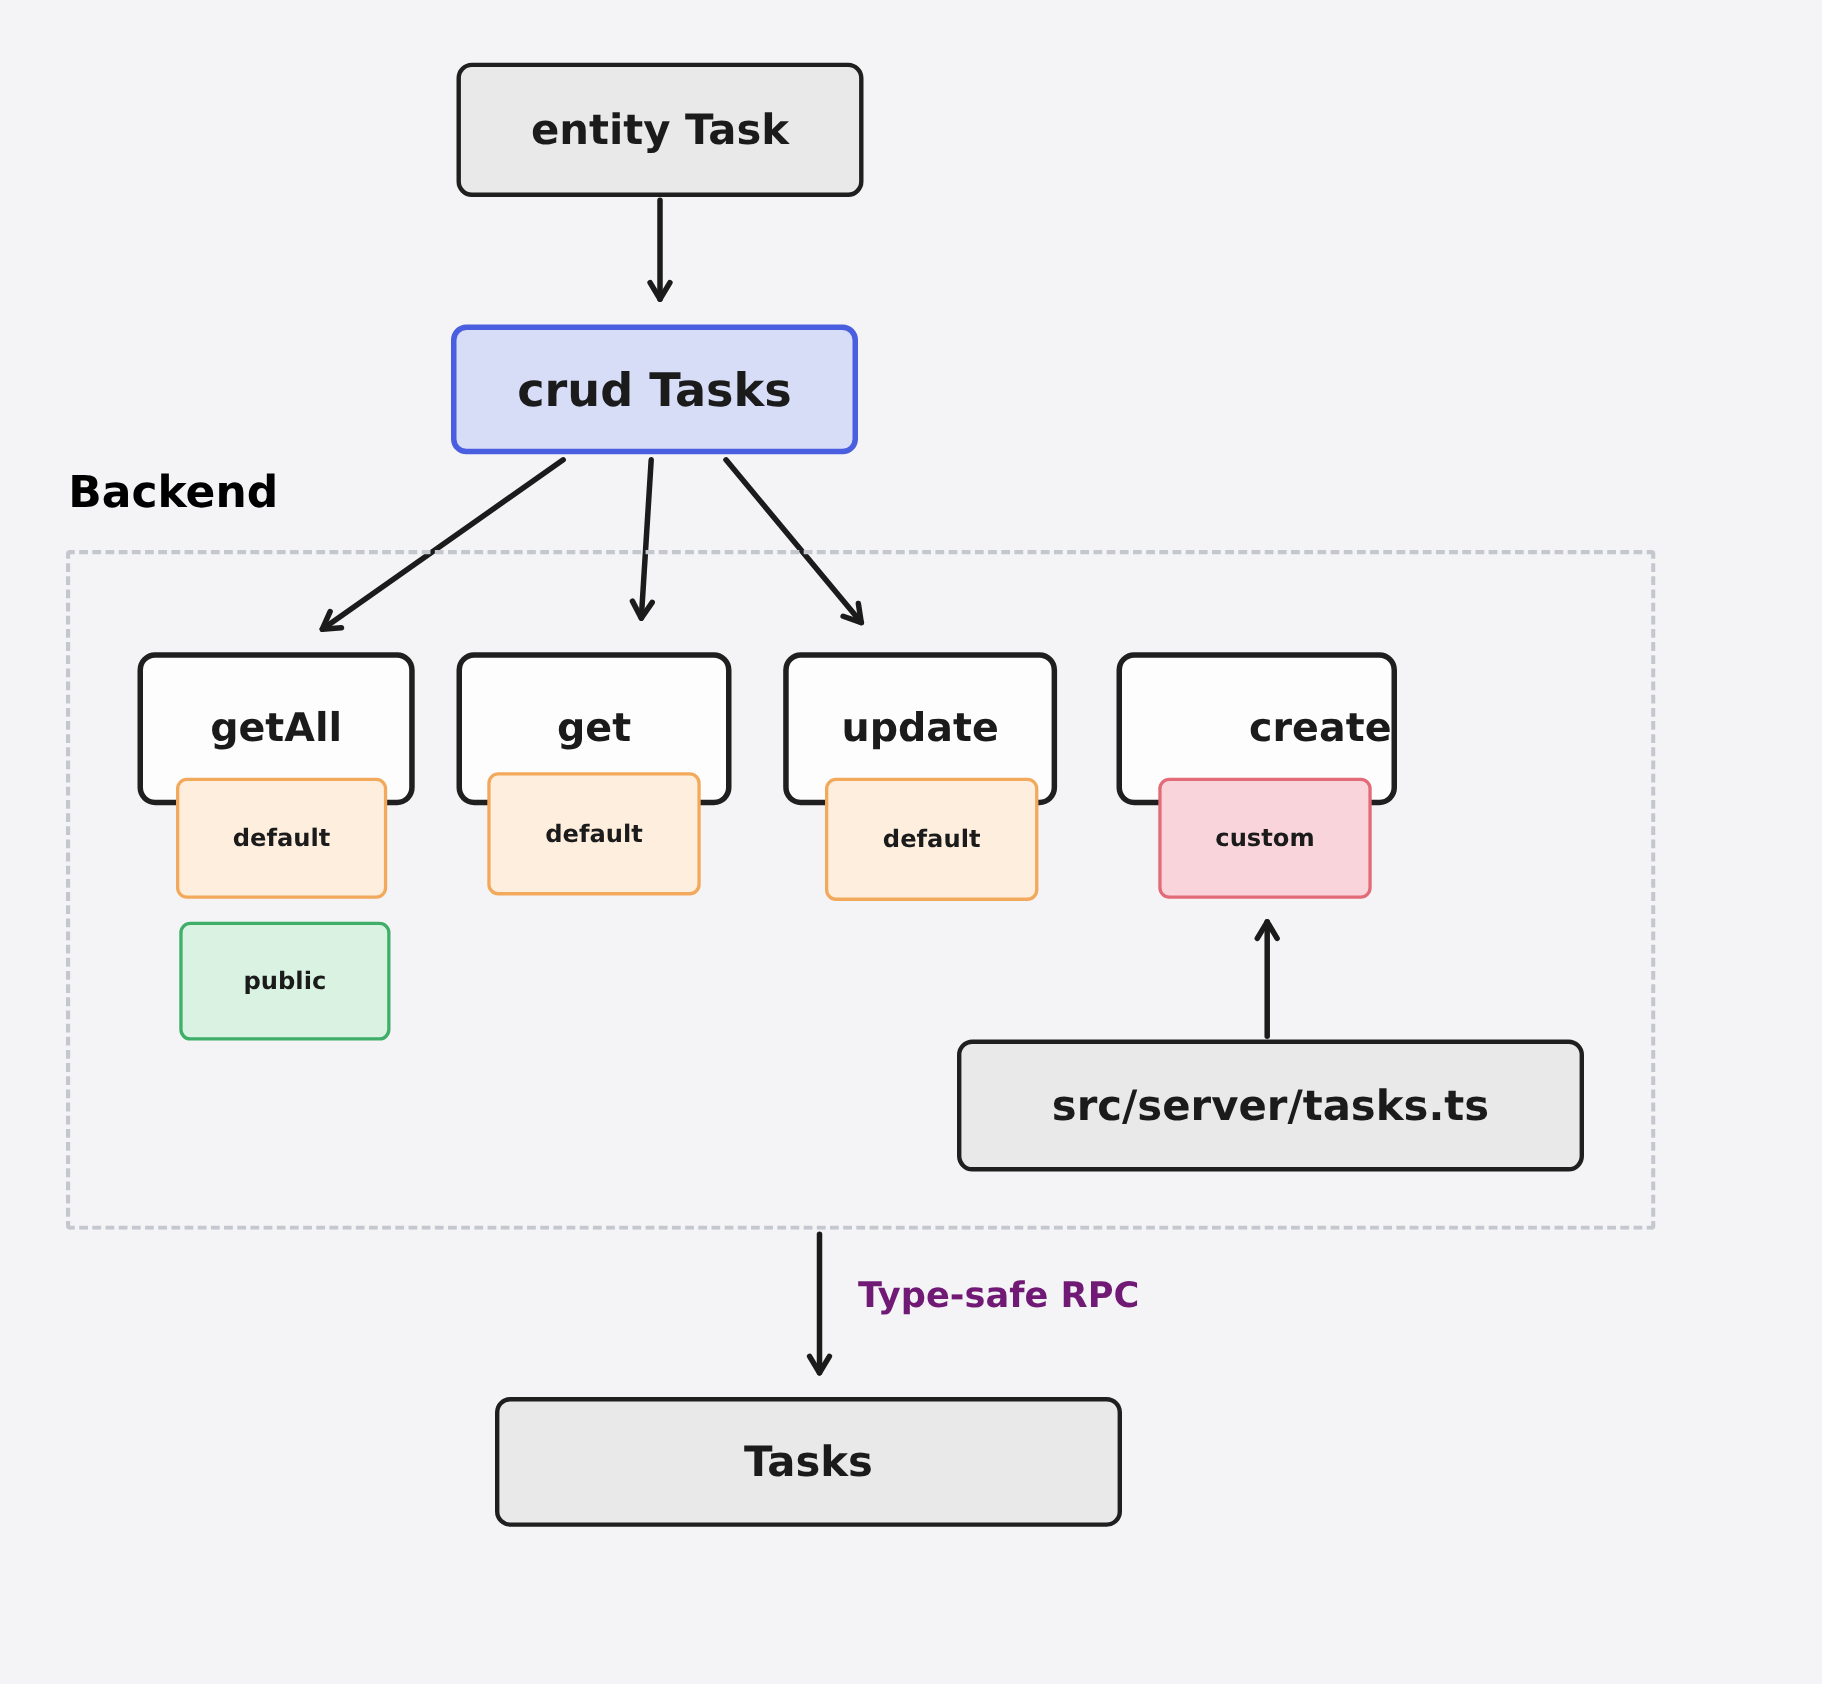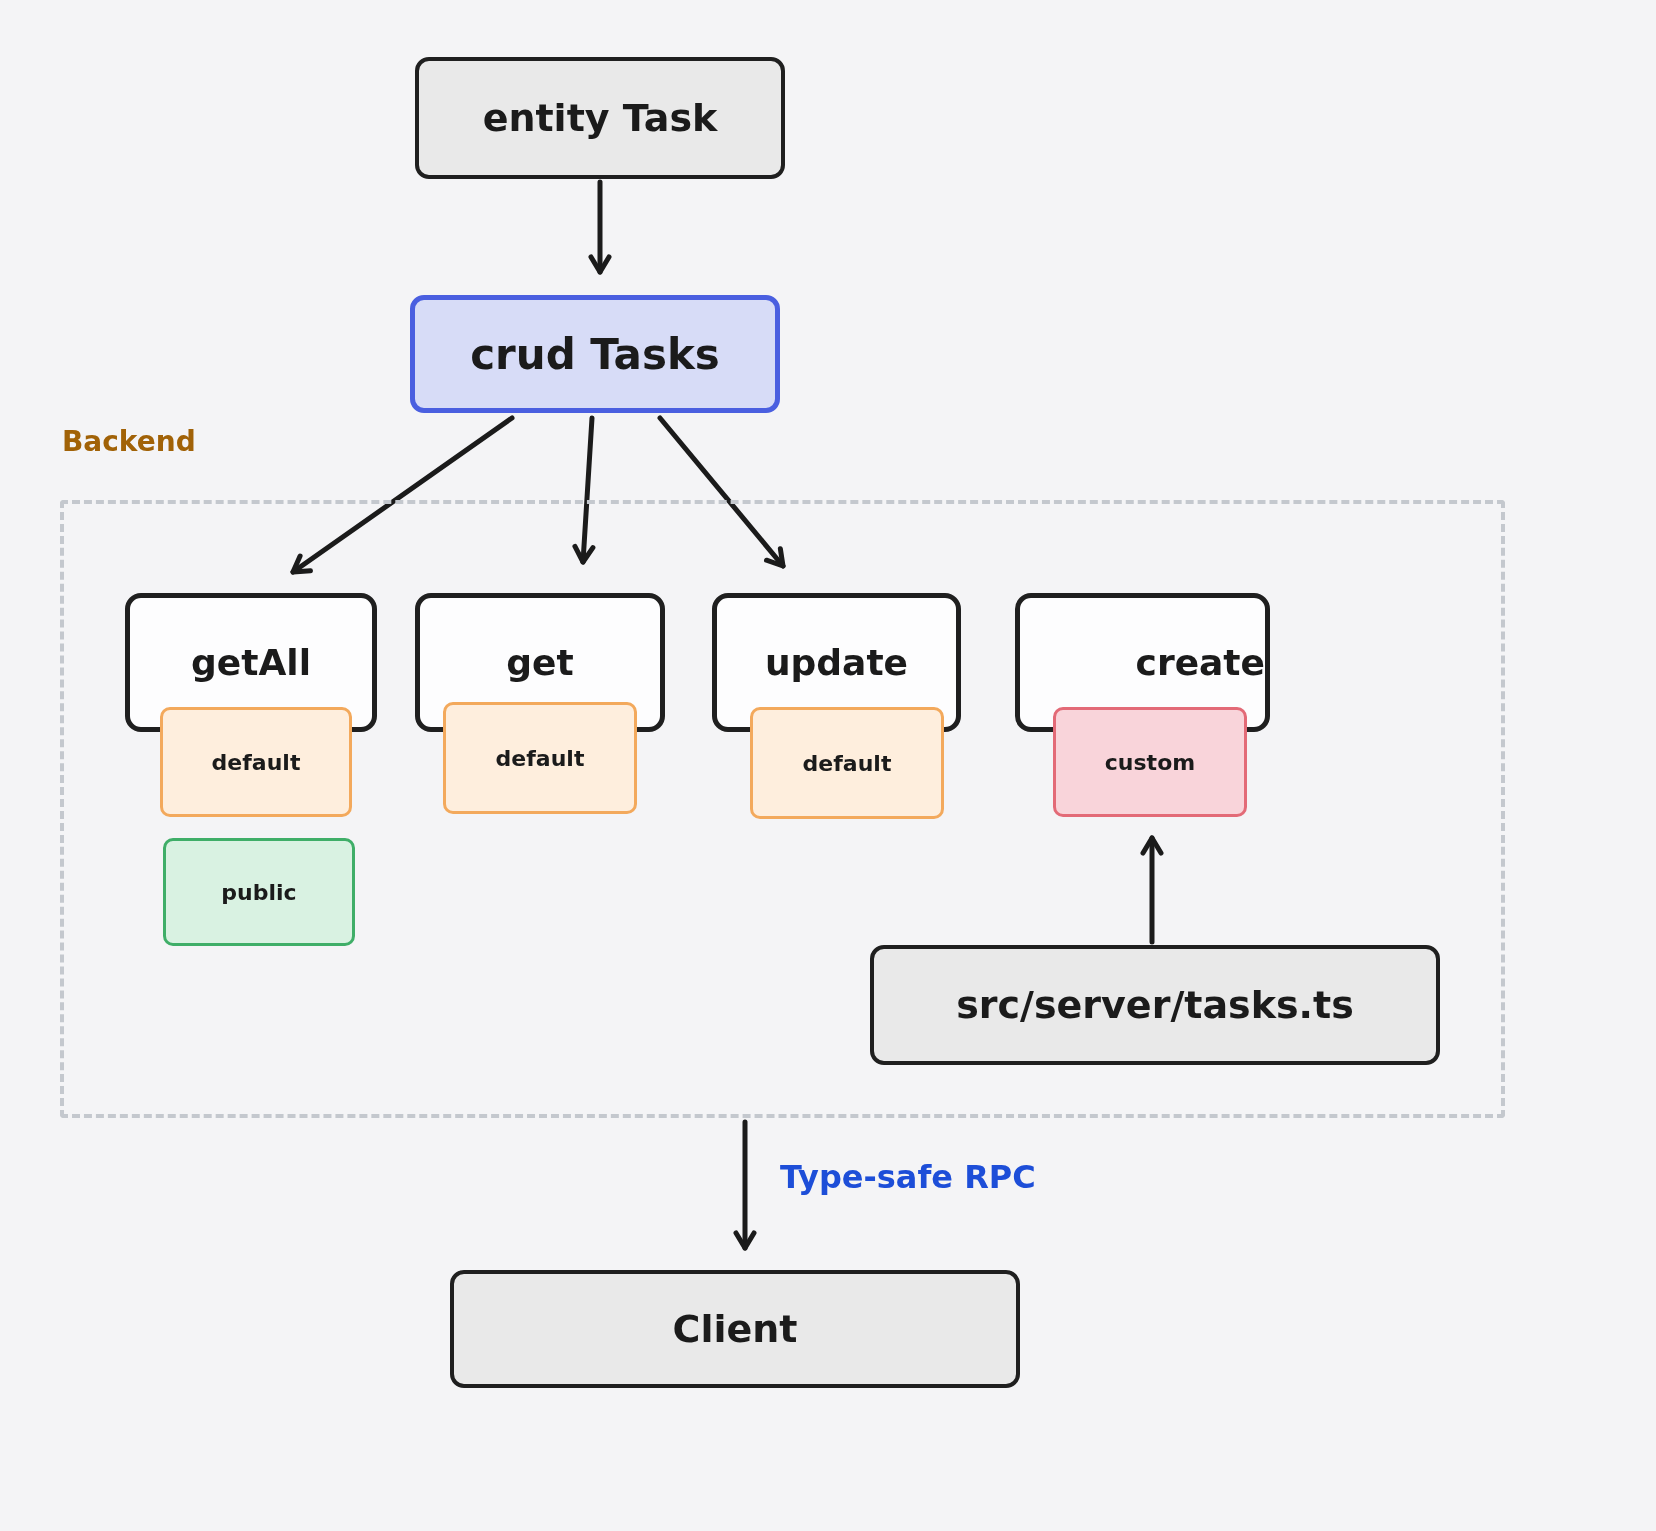--- a/index.html
+++ b/index.html
@@ -71,26 +71,26 @@
     border: 3px solid #3fae68;
   }
   .region-box {
     position: absolute;
     border: 4px dashed #c4c8ce;
     border-radius: 4px;
     box-sizing: border-box;
   }
   .region-label {
     position: absolute;
-    color: #a16207;
-    font-size: 28px;
+    color: #000000;
+    font-size: 40px;
   }
   .rpc-label {
     position: absolute;
-    color: #1d4ed8;
+    color: #701a75;
     font-size: 32px;
   }
 </style>
 </head>
 <body>
 
 <div class="canvas">
 
   <svg class="arrow-layer" width="1656" height="1531" viewBox="0 0 1656 1531">
     <defs>
@@ -138,16 +138,16 @@
   <div class="badge badge-custom" style="left:1053px; top:707px; width:194px; height:110px;">custom</div>
   <div class="badge badge-public" style="left:163px; top:838px; width:192px; height:108px;">public</div>
 
   <div class="node gray-node" style="left:870px; top:945px; width:570px; height:120px;">
     <span>src/server/tasks.ts</span>
   </div>
 
   <div class="rpc-label" style="left:780px; top:1158px;">Type-safe RPC</div>
 
   <div class="node gray-node" style="left:450px; top:1270px; width:570px; height:118px;">
-    <span>Client</span>
+    <span>Tasks</span>
   </div>
 
 </div>
 
 </body></html>

